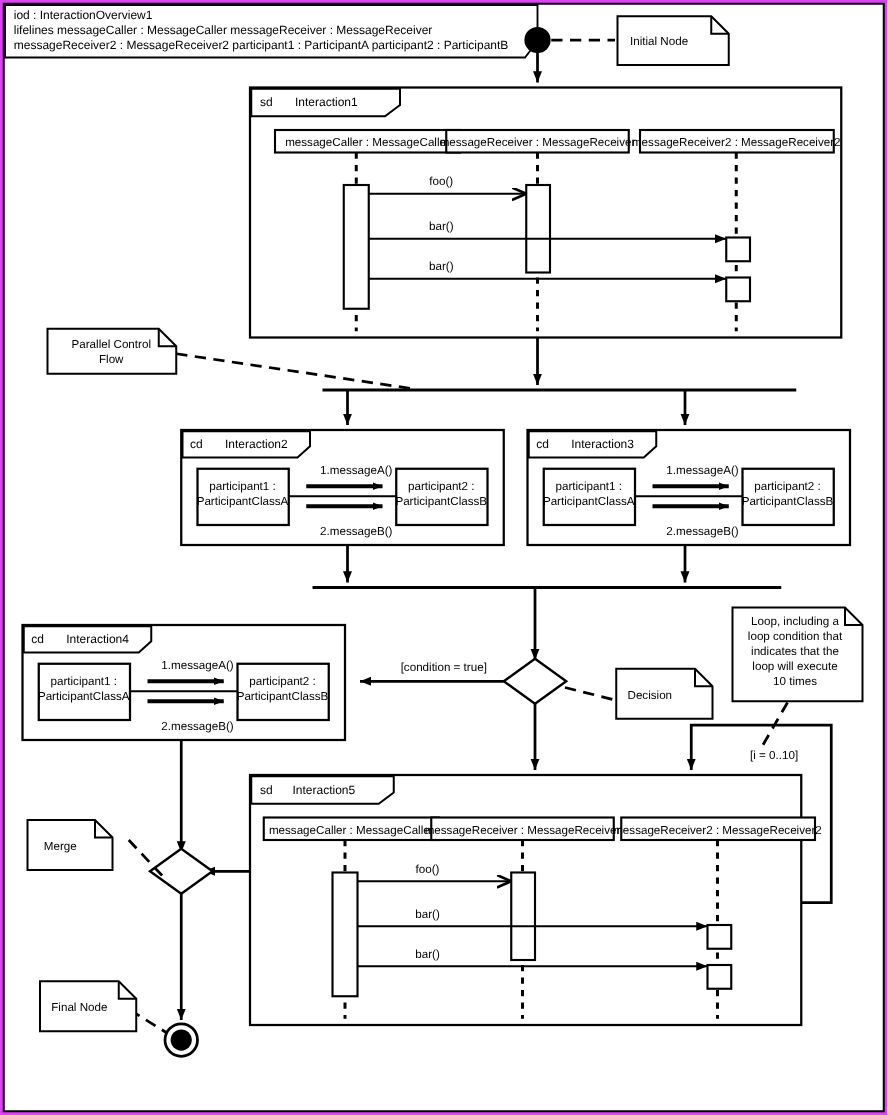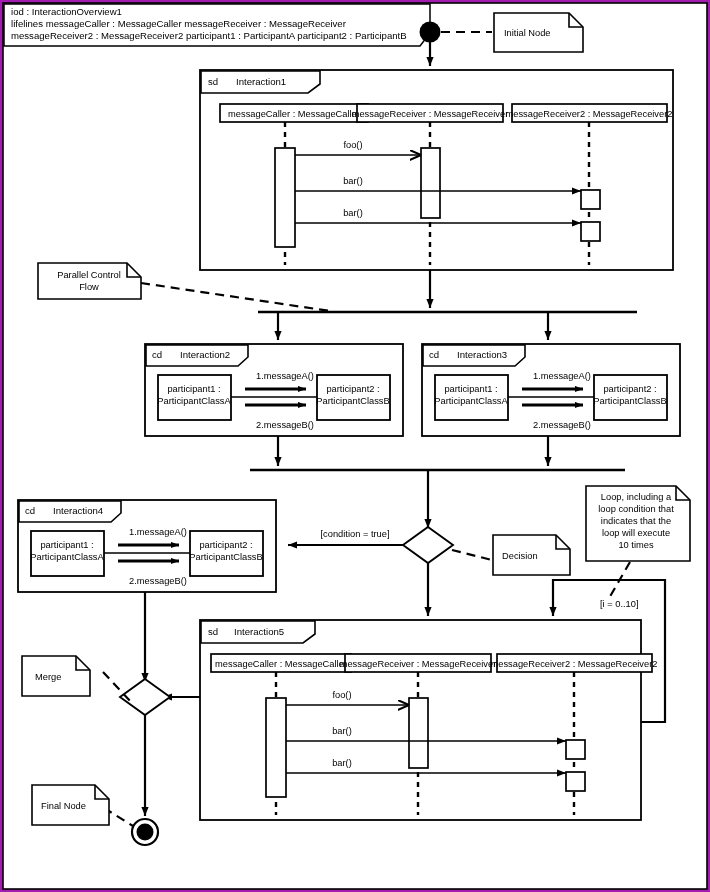--- a/index.html
+++ b/index.html
@@ -9,21 +9,21 @@
     background: #ffffff;
   }
   body {
     font-family: "Liberation Sans", sans-serif;
     -webkit-font-smoothing: antialiased;
   }
   #diagram-root {
     position: relative;
     width: 710px;
     height: 892px;
-    background: #a21caf;
+    background: #d946ef;
     overflow: hidden;
   }
   svg.layer {
     position: absolute;
     top: 0;
     left: 0;
     width: 710px;
     height: 892px;
   }
   svg text {

